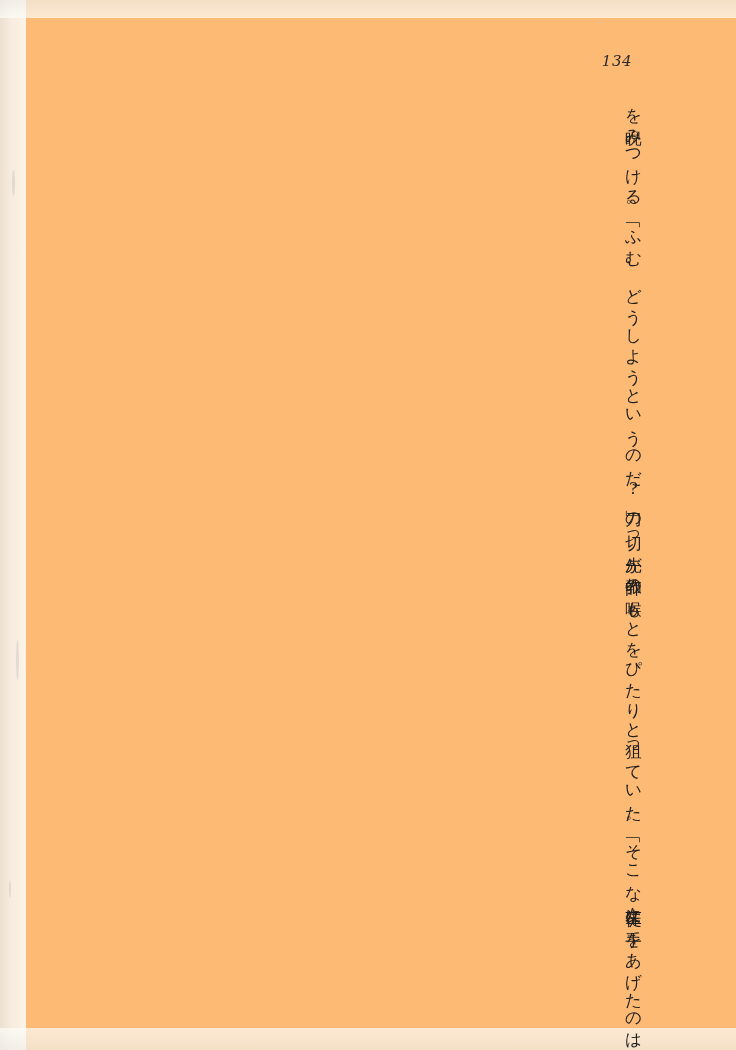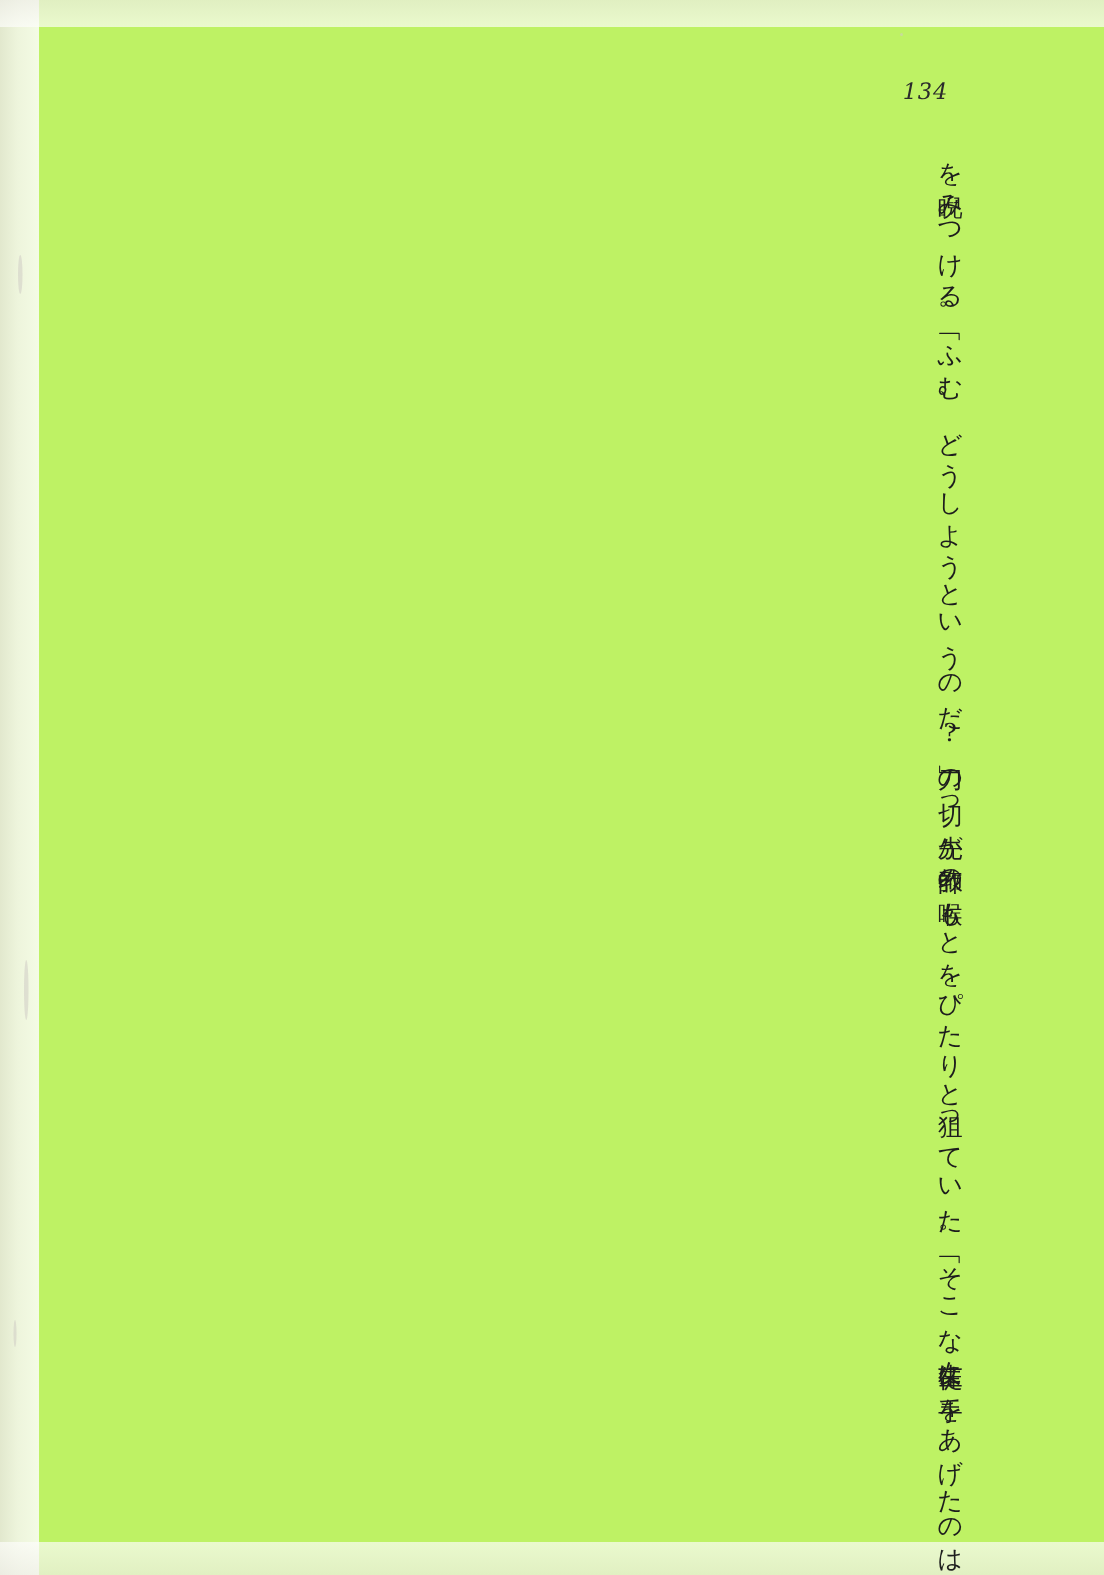--- a/index.html
+++ b/index.html
@@ -10,21 +10,21 @@
   body {
     width: 736px;
     height: 1050px;
     overflow: hidden;
     font-family: "DejaVu Serif", serif;
   }
   .page {
     position: relative;
     width: 736px;
     height: 1050px;
-    background: #bef264;
+    background: #fdba74;
     box-sizing: border-box;
   }
   
   .paper-edge-left {
     position: absolute;
     left: 0; top: 0;
     width: 26px; height: 1050px;
     background: linear-gradient(to right, #e8e6e0 0%, #f6f5f1 45%, #fdfdfb 100%);
     opacity: .85;
   }

